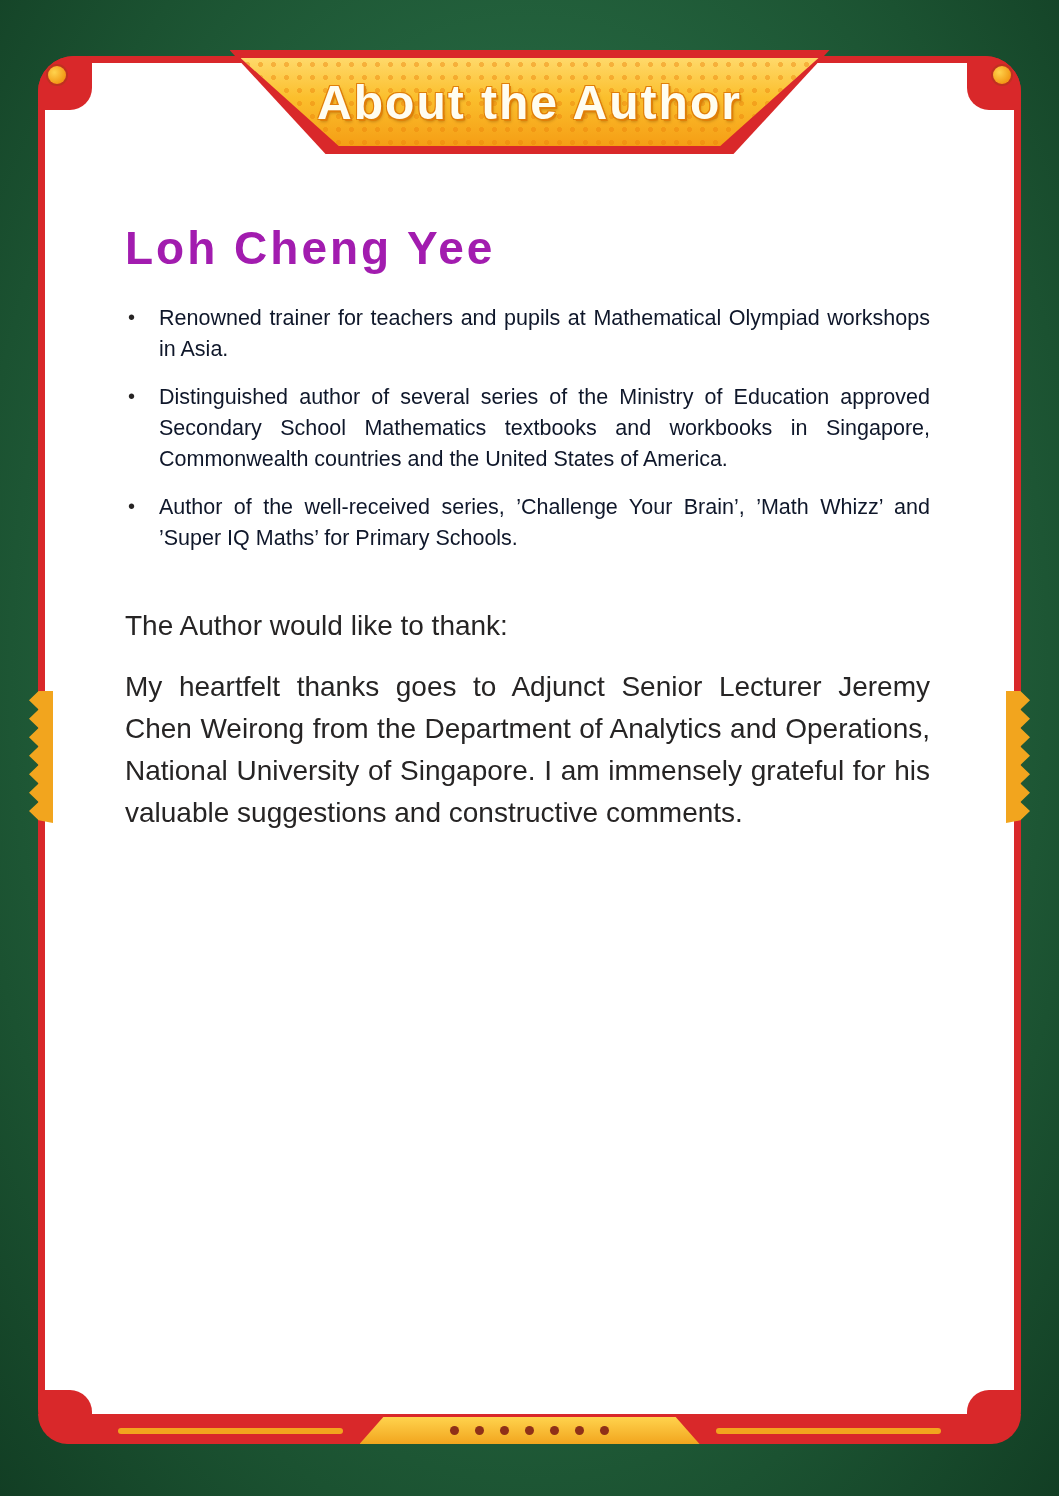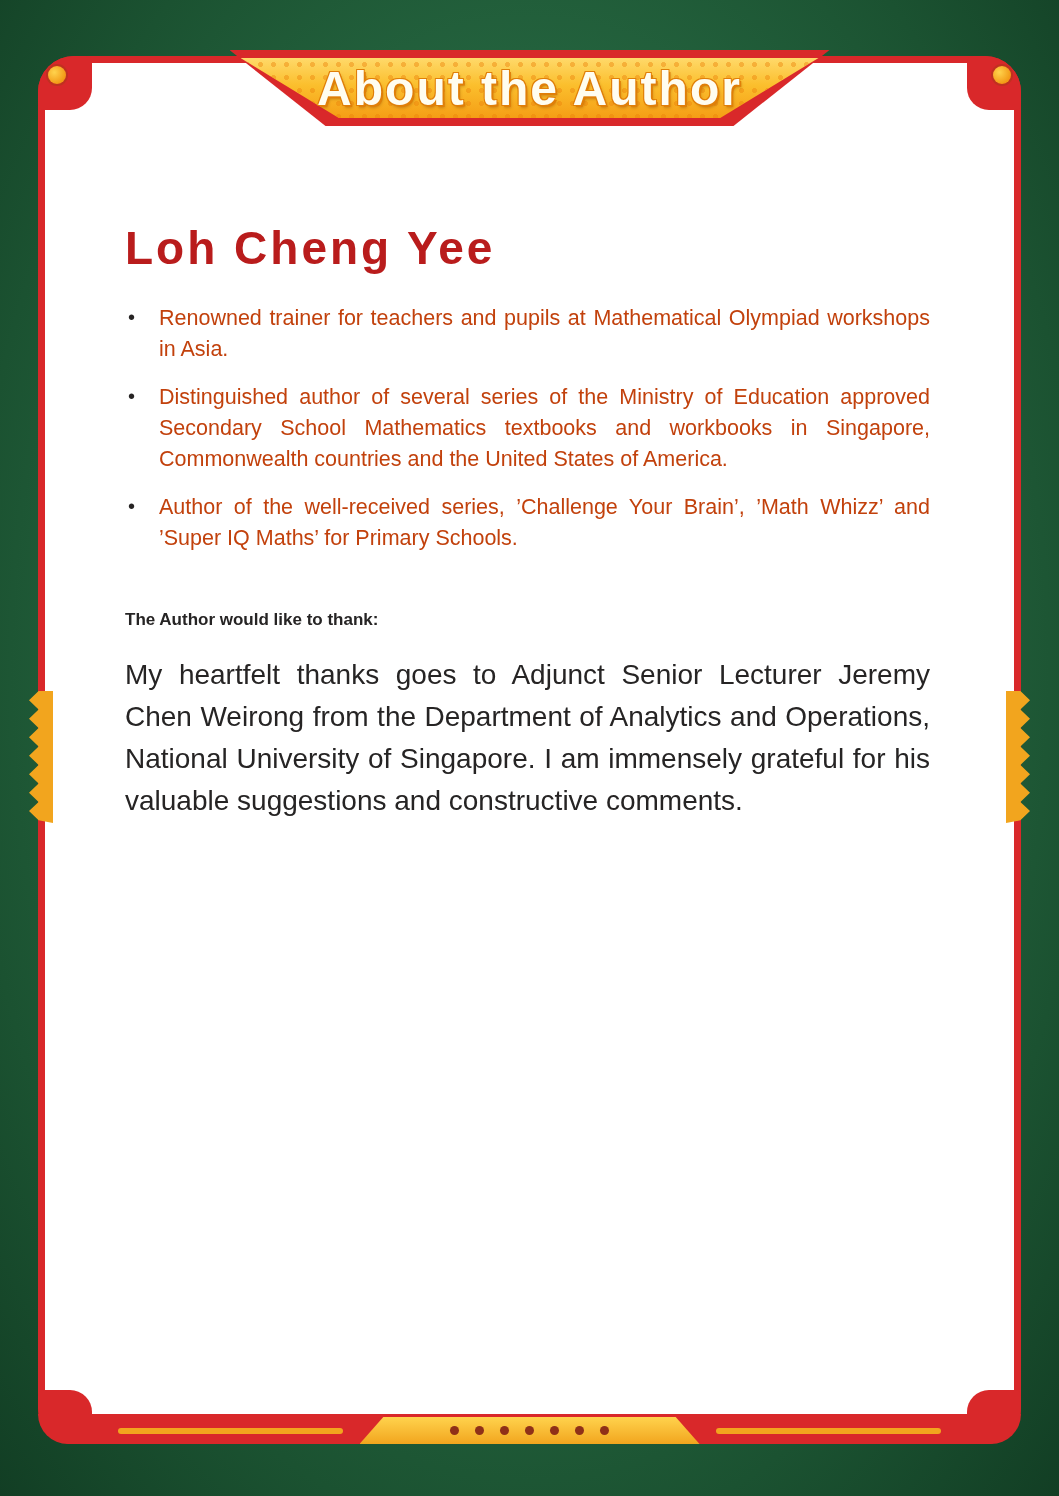--- a/index.html
+++ b/index.html
@@ -29,21 +29,21 @@
     position:absolute; width:18px; height:18px; border-radius:50%;
     background: radial-gradient(circle at 35% 35%, #ffd34d, #f29a16 70%);
     box-shadow: 0 0 0 2px rgba(160,60,20,.45);
   }
   .corner.tl .rivet { left:10px; top:10px; }
   .corner.tr .rivet { right:10px; top:10px; }
   .corner.bl .rivet { left:10px; bottom:10px; }
   .corner.br .rivet { right:10px; bottom:10px; }
 
   
-  .banner { position:absolute; top:-13px; left:50%; transform:translateX(-50%); width:600px; height:76px; }
+  .banner { position:absolute; top:-13px; left:50%; transform:translateX(-50%); width:600px; height:104px; }
   .banner-red {
     position:absolute; inset:0; background:#d9282a;
     clip-path: polygon(0 0, 100% 0, 84% 100%, 16% 100%);
   }
   .banner-yellow {
     position:absolute; left:11px; right:11px; top:8px; bottom:8px;
     background: linear-gradient(#ffd96a 0%, #fbbf2d 45%, #f59e15 100%);
     clip-path: polygon(0 0, 100% 0, 83% 100%, 17% 100%);
   }
   .banner-yellow::after {
@@ -89,35 +89,35 @@
     width:340px; height:27px;
     background: linear-gradient(#ffd34d, #f2a51e);
     clip-path: polygon(7% 0, 93% 0, 100% 100%, 0 100%);
     display:flex; align-items:center; justify-content:center; gap:16px;
   }
   .dot { width:9px; height:9px; border-radius:50%; background:#8f3018; }
 
   
   .content { position:absolute; left:80px; right:84px; top:158px; }
   .author-name {
-    font-size:46px; font-weight:800; color:#b91c1c; letter-spacing:3px;
+    font-size:46px; font-weight:800; color:#a21caf; letter-spacing:3px;
     margin-bottom:28px;
   }
   ul { list-style:none; }
   li {
     position:relative; padding-left:34px; margin-bottom:17px;
-    font-size:21.5px; line-height:1.44; color:#c2410c;
+    font-size:21.5px; line-height:1.44; color:#0f172a;
     text-align:justify;
   }
   li::before {
     content:"\2022"; position:absolute; left:3px; top:0;
     font-size:20px; color:#262424;
   }
   .section-heading {
-    font-size:17px; color:#262424; font-weight:700;
+    font-size:28px; color:#262424; font-weight:400;
     margin:56px 0 24px;
   }
   .section-heading.special { margin:46px 0 20px; }
   .para {
     font-size:28px; line-height:1.5; color:#262424; text-align:justify;
   }
 </style>
 </head>
 <body>
 

